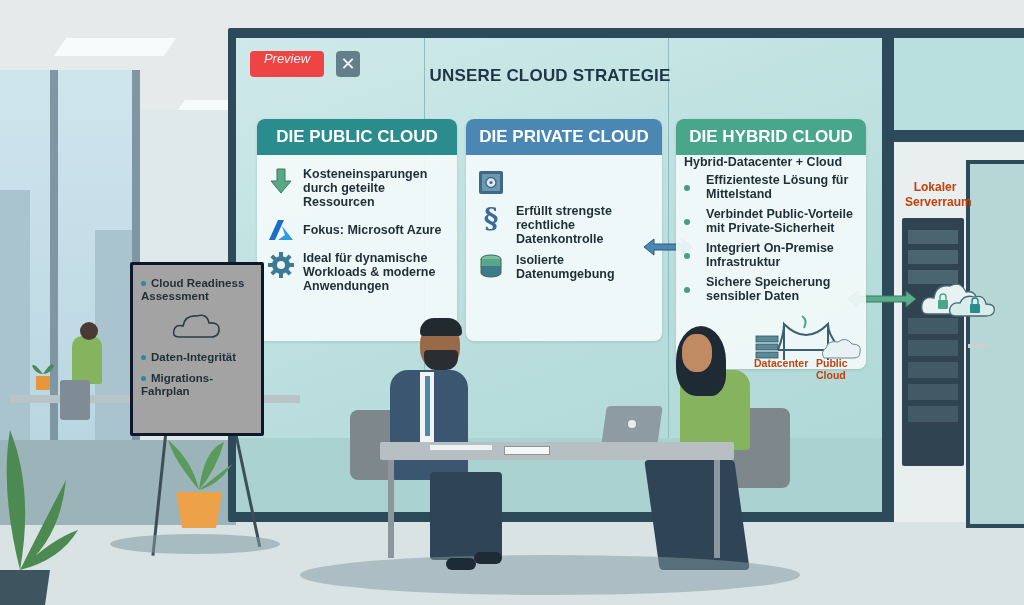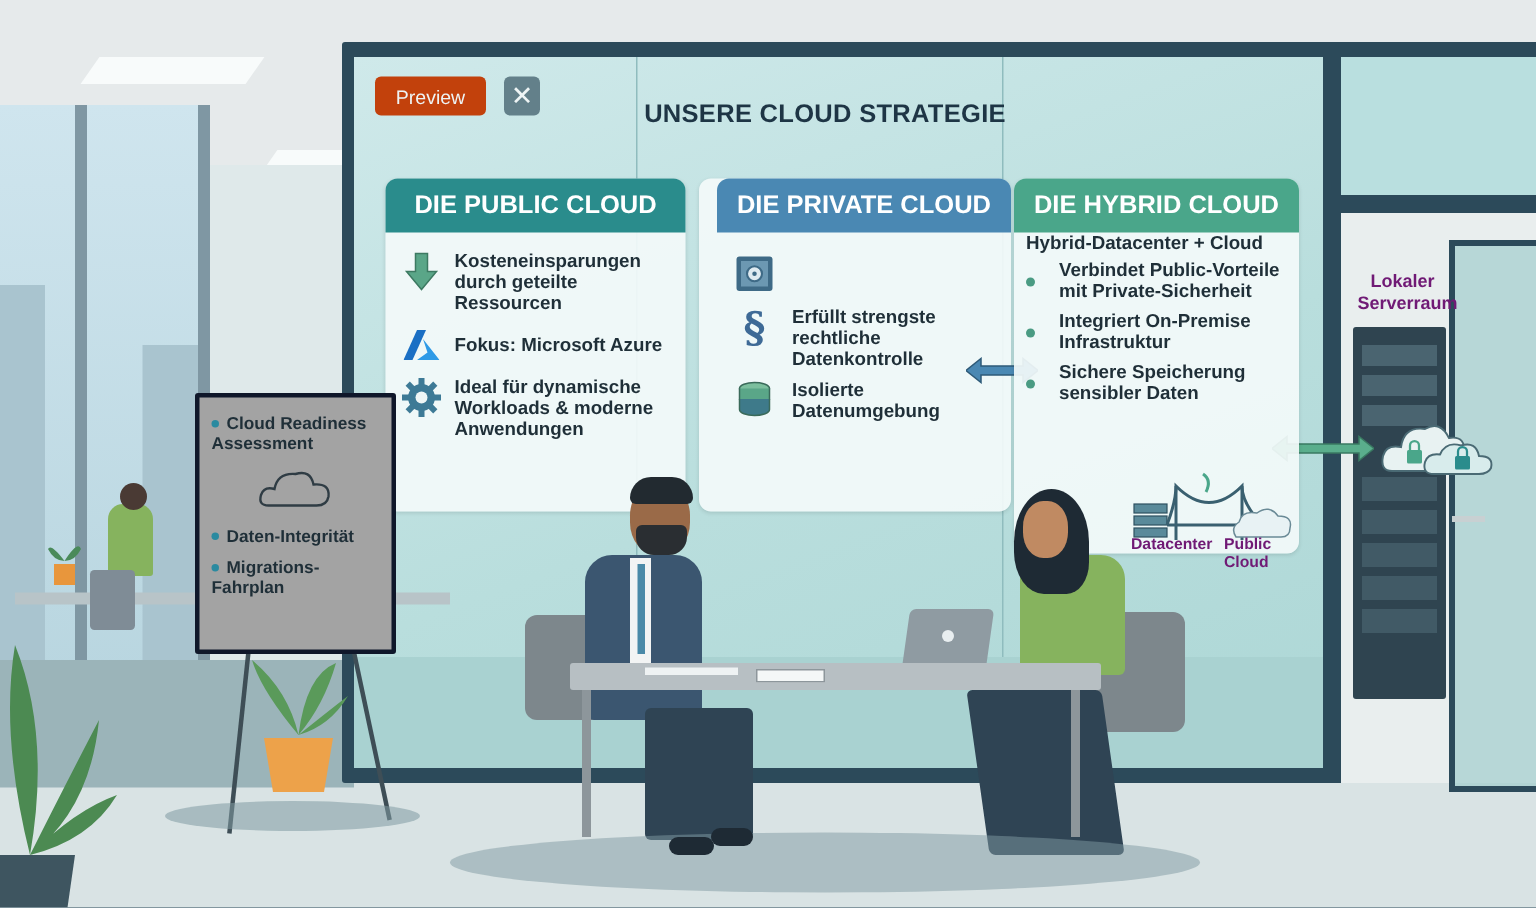--- a/index.html
+++ b/index.html
@@ -15,40 +15,40 @@
   
   .glass-frame{left:228px;top:28px;width:664px;height:494px;background:#2c4a5a;border-radius:2px;}
   .glass{left:236px;top:38px;width:648px;height:474px;background:linear-gradient(160deg,#cfe9ea 0%,#b9dedd 55%,#add7d6 100%);}
   .glass-div{width:1px;background:#8fbcbe;}
   
   .right-frame{left:882px;top:28px;width:142px;height:494px;background:#2c4a5a;}
   .right-glass{left:894px;top:38px;width:130px;height:92px;background:#b9dfdf;}
   .right-room{left:894px;top:142px;width:130px;height:380px;background:#e9eeee;}
   .floor-upper{left:0;top:440px;width:236px;height:85px;background:#9bb4b9;}
   
-  .preview-btn{left:250px;top:51px;width:74px;height:26px;background:#c2410c;border-radius:4px;color:#eef4f5;font-size:13px;display:flex;align-items:center;justify-content:center;}
+  .preview-btn{left:250px;top:51px;width:74px;height:26px;background:#ef4444;border-radius:4px;color:#eef4f5;font-size:13px;display:flex;align-items:flex-start;justify-content:center;font-style:italic;}
   .close-btn{left:336px;top:51px;width:24px;height:26px;background:#63808a;border-radius:4px;color:#eef4f5;display:flex;align-items:center;justify-content:center;font-size:18px;}
   .title{left:400px;top:66px;width:300px;text-align:center;font-weight:bold;font-size:17px;color:#1e3545;letter-spacing:0.2px;}
   
   .card{background:rgba(243,250,250,0.92);border-radius:8px;box-shadow:0 1px 3px rgba(0,0,0,0.12);}
   .card-head{border-radius:8px 8px 0 0;color:#fff;font-weight:bold;font-size:17px;display:flex;align-items:center;justify-content:center;height:36px;}
   .row{display:flex;align-items:flex-start;gap:8px;margin-bottom:7px;}
   .ico{width:28px;height:28px;flex:0 0 28px;display:flex;align-items:center;justify-content:center;}
   .txt{font-size:12.5px;line-height:14px;color:#1f2f38;font-weight:bold;}
   .bullet{width:6px;height:6px;border-radius:50%;background:#4a9b83;margin-top:12px;flex:0 0 6px;}
   
   .flip{left:130px;top:262px;width:128px;height:168px;background:#a3a3a3;border:3px solid #0f172a;border-radius:2px;}
   .flip-txt{font-size:11.5px;font-weight:bold;color:#1f2f38;line-height:13px;}
   .flip-dot{width:5px;height:5px;background:#2a8aa0;border-radius:50%;display:inline-block;margin-right:5px;vertical-align:middle;}
   .leg{background:#3e4e56;width:3px;}
   
   .desk-top{left:380px;top:442px;width:354px;height:18px;background:#b7bfc3;border-radius:2px;}
   .desk-leg{background:#8d969b;width:6px;}
   .side-desk{left:10px;top:395px;width:290px;height:8px;background:#b8c4c8;}
-  .label-small{font-size:10.5px;font-weight:bold;color:#701a75;}
+  .label-small{font-size:10.5px;font-weight:bold;color:#c2410c;}
 </style>
 </head>
 <body>
 
 <div class="abs ceiling"></div>
 <div class="abs ceil-light" style="left:60px;top:38px;width:110px;height:18px;"></div>
 <div class="abs ceil-light" style="left:180px;top:100px;width:60px;height:14px;"></div>
 
 <div class="abs left-window">
   <div class="abs bld" style="left:0;top:120px;width:30px;height:260px;"></div>
@@ -152,21 +152,21 @@
               <rect x="21" y="12" width="6" height="4" transform="rotate(45 14 14)"></rect>
             </g>
             <circle cx="14" cy="14" r="4" fill="#eef6f6"></circle>
           </svg>
       </div>
       <div class="txt">Ideal für dynamische Workloads &amp; moderne Anwendungen</div>
     </div>
   </div>
 </div>
 
-<div class="abs card" style="left:466px;top:119px;width:196px;height:222px;padding-left:12px;">
+<div class="abs card" style="left:466px;top:119px;width:196px;height:222px;">
   <div class="card-head" style="background:#4a88b3;">DIE PRIVATE CLOUD</div>
   <div style="padding:14px 8px 0 8px;">
     <div class="row">
       <div class="ico" style="width:34px;flex-basis:34px;">
         <svg width="28" height="28" viewBox="0 0 28 28">
             <rect x="2" y="2" width="24" height="23" rx="2" fill="#3e6a86"></rect>
             <rect x="5" y="5" width="18" height="17" fill="#6c98b2"></rect>
             <circle cx="14" cy="13.5" r="5" fill="#dfeaf0" stroke="#3e6a86" stroke-width="1.4"></circle>
             <circle cx="14" cy="13.5" r="1.5" fill="#3e6a86"></circle>
           </svg>
@@ -192,20 +192,24 @@
 <div class="abs" style="left:644px;top:238px;">
   <svg width="48" height="18" viewBox="0 0 48 18">
       <path d="M0 9 L10 1 L10 6 L38 6 L38 1 L48 9 L38 17 L38 12 L10 12 L10 17 Z" fill="#4a88b3" stroke="#2e5a78" stroke-width="1"></path>
     </svg>
 </div>
 
 <div class="abs card" style="left:676px;top:119px;width:190px;height:250px;">
   <div class="card-head" style="background:#4aa68a;">DIE HYBRID CLOUD</div>
   <div style="padding:0 6px 0 8px;">
     <div class="txt" style="font-size:12.5px;margin-bottom:4px;">Hybrid-Datacenter + Cloud</div>
+    <div class="row" style="margin-bottom:6px;">
+      <div class="bullet"></div>
+      <div class="txt" style="padding-left:8px;">Effizienteste Lösung für Mittelstand</div>
+    </div>
     <div class="row" style="margin-bottom:6px;">
       <div class="bullet"></div>
       <div class="txt" style="padding-left:8px;">Verbindet Public-Vorteile mit Private-Sicherheit</div>
     </div>
     <div class="row" style="margin-bottom:6px;">
       <div class="bullet"></div>
       <div class="txt" style="padding-left:8px;">Integriert On-Premise Infrastruktur</div>
     </div>
     <div class="row" style="margin-bottom:21px;">
       <div class="bullet"></div>

